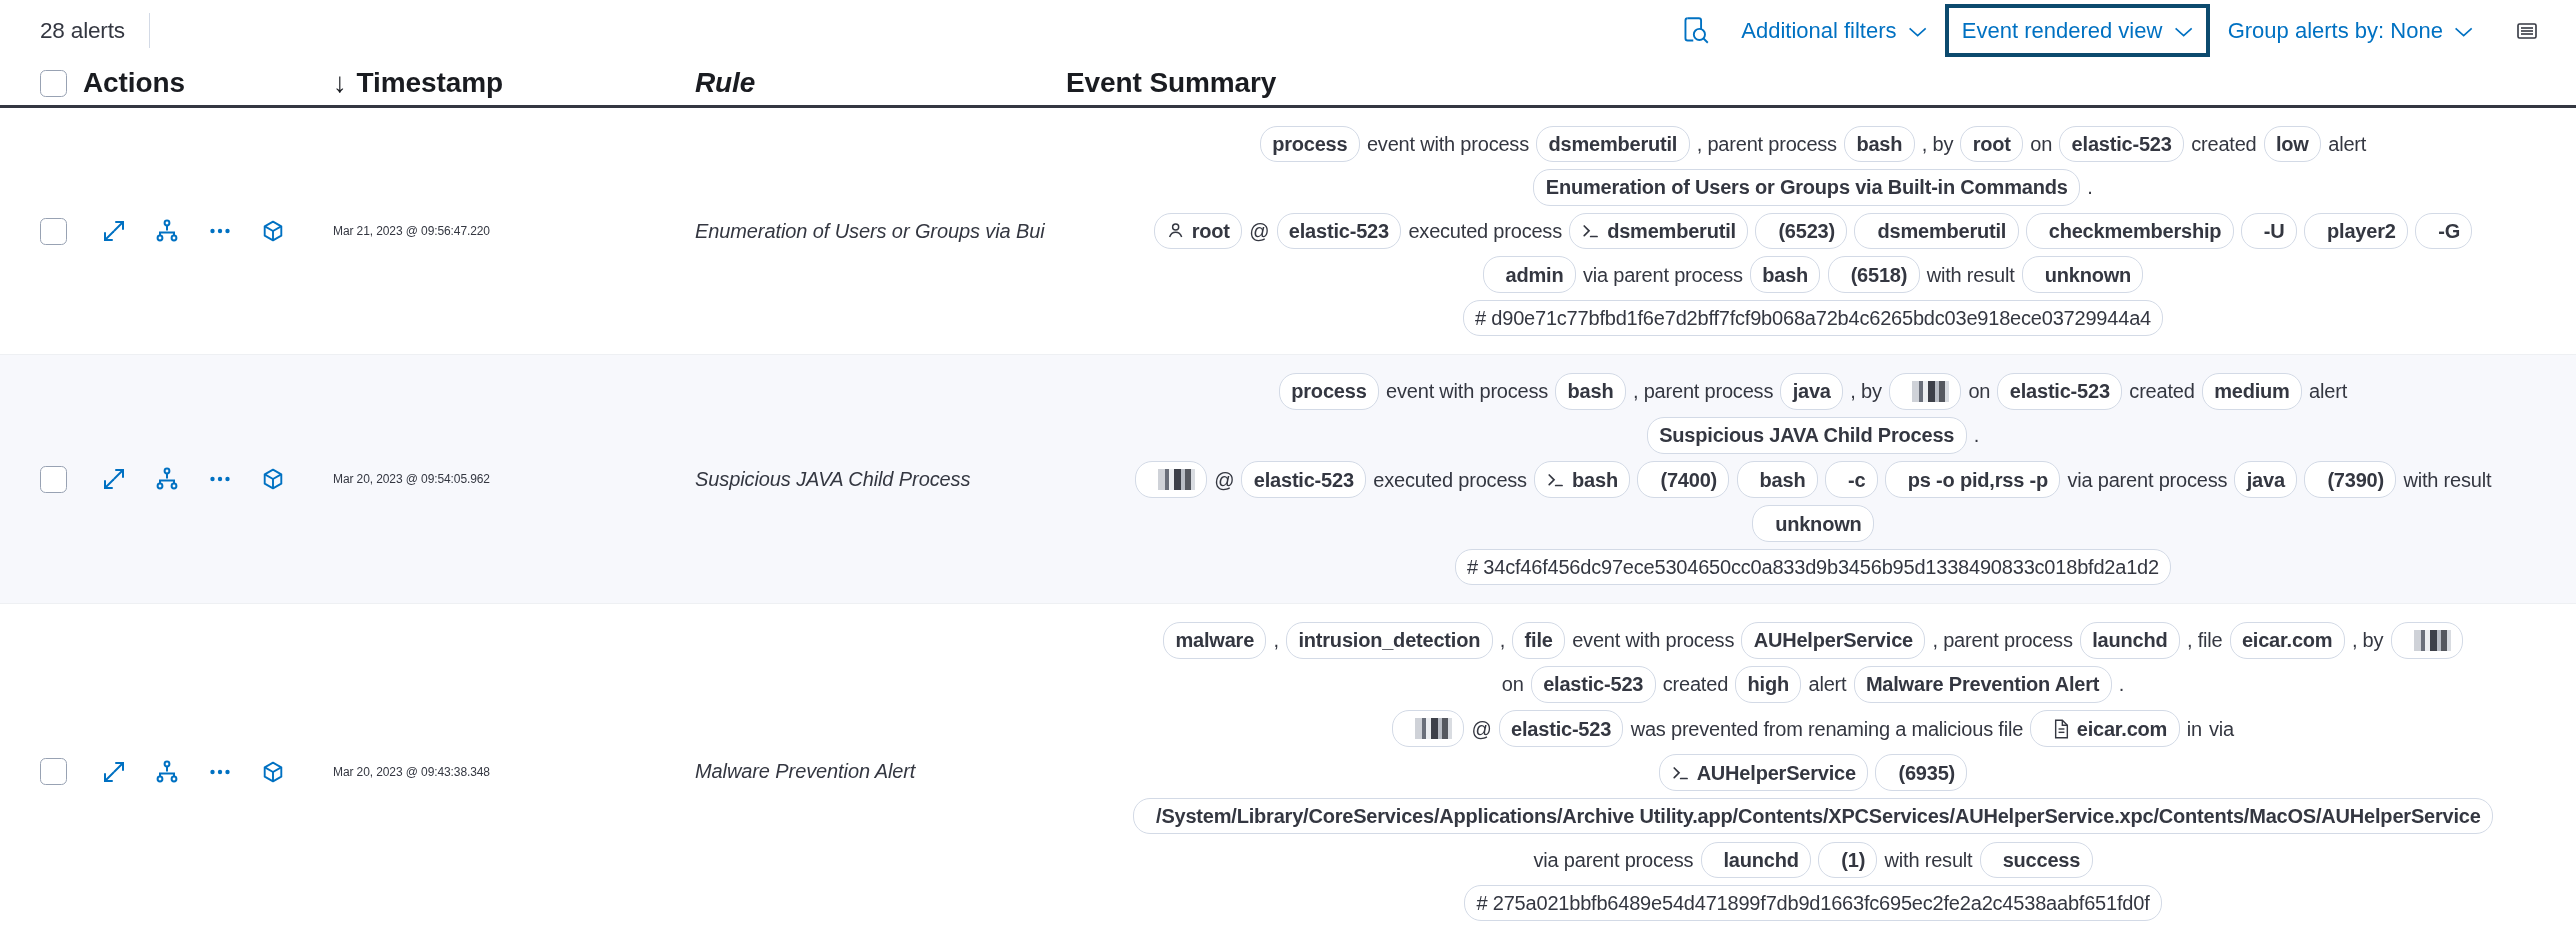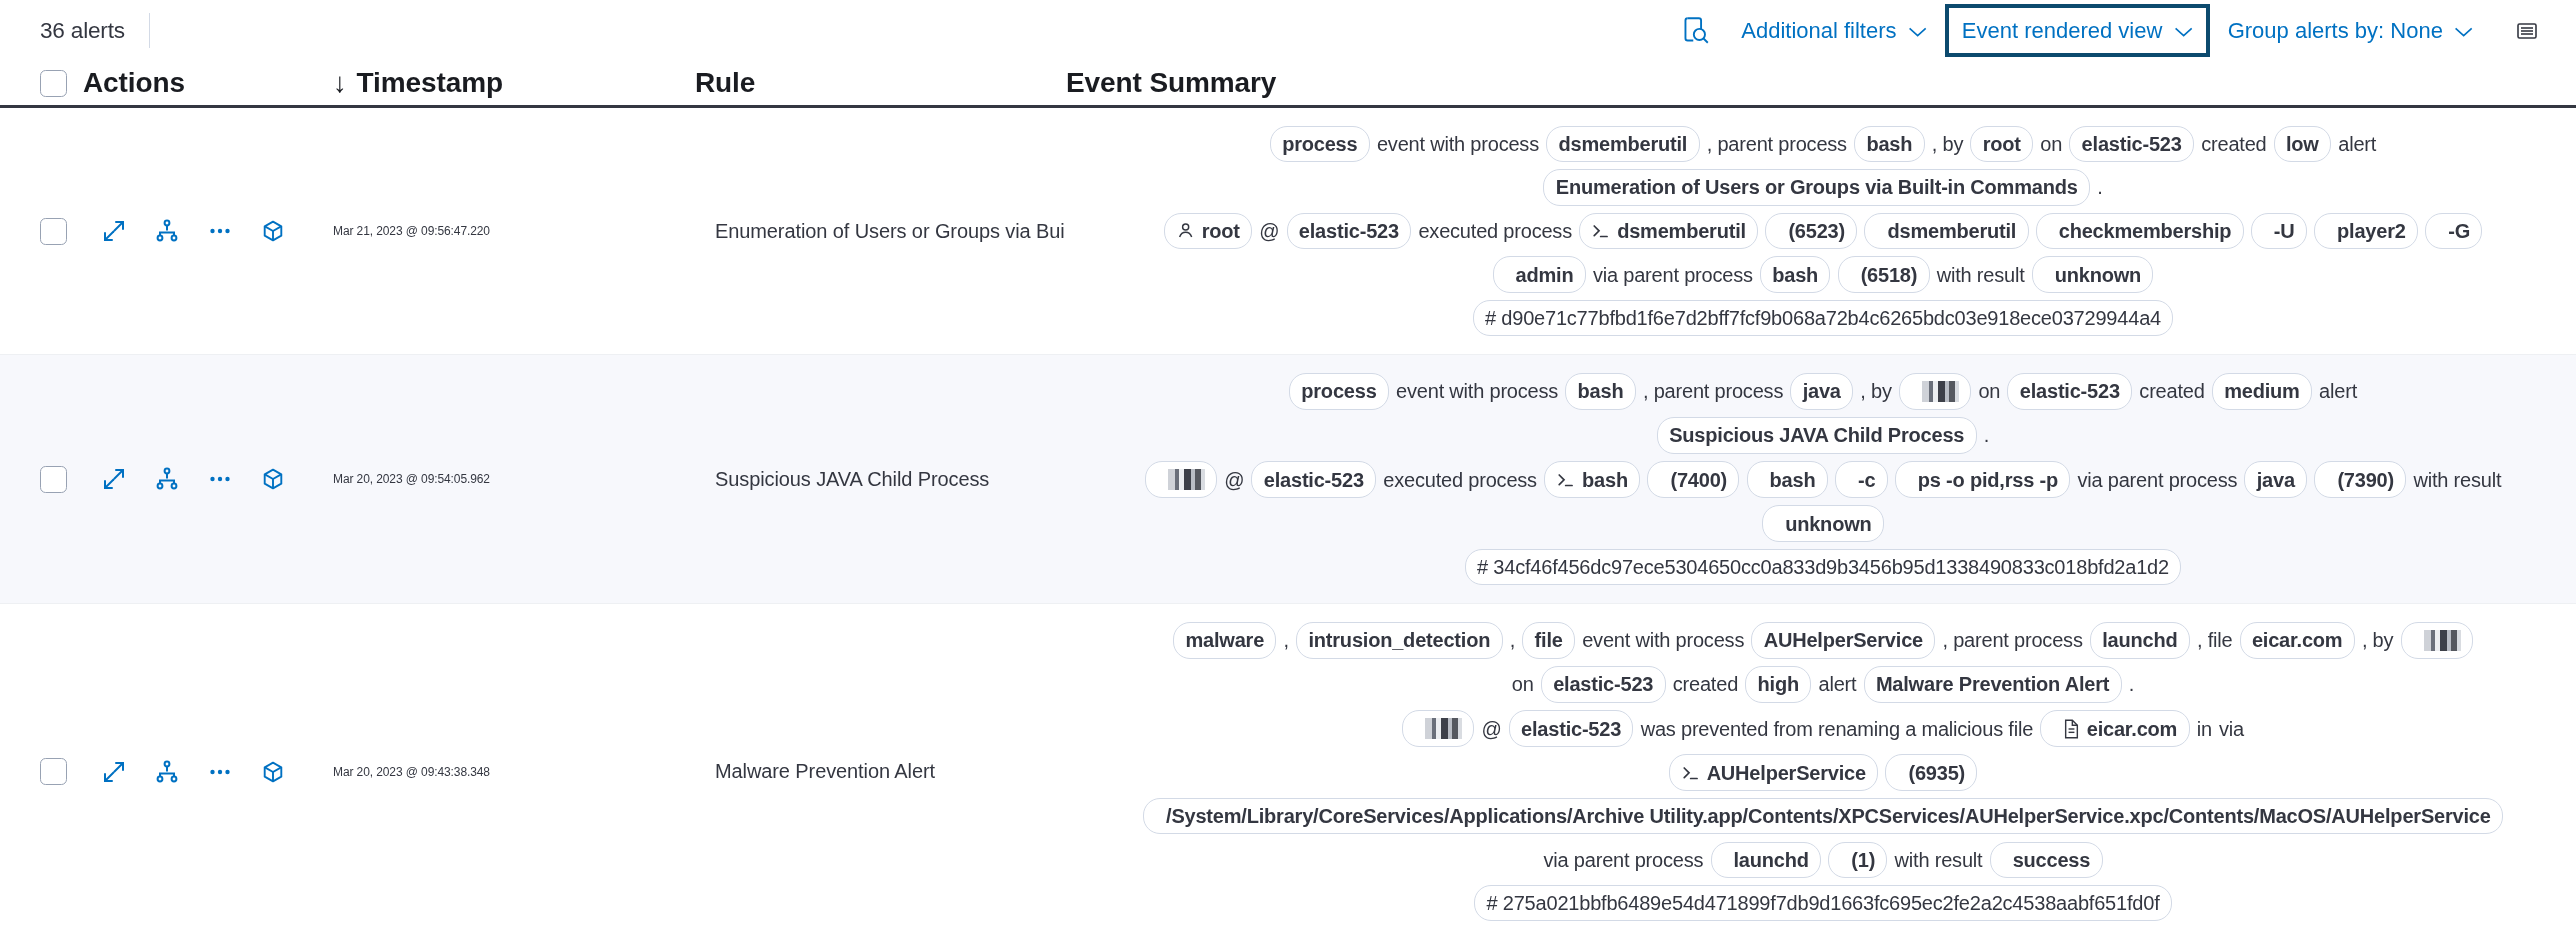--- a/index.html
+++ b/index.html
@@ -77,21 +77,21 @@
   .grid-head {
     display: flex;
     align-items: center;
     height: 47px;
     padding: 0 0 0 40px;
     border-bottom: 3.2px solid #343741;
   }
   .col-check   { width: 43px; flex: 0 0 43px; display:flex; align-items:center; }
   .col-actions { width: 250px; flex: 0 0 250px; }
   .col-time    { width: 362px; flex: 0 0 362px; }
-  .col-rule    { width: 371px; flex: 0 0 371px; }
+  .col-rule    { width: 371px; flex: 0 0 371px; font-style: italic; }
   .col-summary { flex: 1 1 auto; min-width: 0; }
 
   .grid-head .hcell {
     font-size: 28px;
     font-weight: bold;
     color: #1a1c21;
     letter-spacing: -0.1px;
     display: flex;
     align-items: center;
     gap: 9.7px;
@@ -123,21 +123,20 @@
 
   .cell-time {
     font-size: 12px;
     color: #343741;
     letter-spacing: -0.1px;
   }
   .cell-rule {
     font-size: 20px;
     color: #343741;
     letter-spacing: -0.1px;
-    margin-left: 20px;
   }
 
   
   .summary {
     display: flex;
     flex-direction: column;
     align-items: center;
     gap: 7.2px;
     padding: 17.7px 24px 17.7px 8px;
     width: 100%;
@@ -183,21 +182,21 @@
         #3d4049 42% 62%, #b9bdc5 62% 74%, #55585f 74% 88%, #d9dce1 88% 100%);
     vertical-align: middle;
   }
   .redact.wide { width: 121px; }
   .icn { flex: 0 0 auto; display:inline-flex; align-items:center; }
 </style>
 </head>
 <body>
 
 <div class="toolbar">
-  <div class="alerts-count">36 alerts</div>
+  <div class="alerts-count">28 alerts</div>
   <div class="toolbar-sep"></div>
 
   <div class="toolbar-right">
 
     <span class="tb-inspect-icon">
       <svg width="27" height="29" viewBox="0 0 24 26" fill="none" stroke="#0071c2" stroke-width="1.7">
         <path d="M5 2h10a2 2 0 0 1 2 2v8"></path>
         <path d="M5 2a2 2 0 0 0-2 2v16a2 2 0 0 0 2 2h5"></path>
         <circle cx="15.5" cy="16.5" r="5"></circle>
         <line x1="19.2" y1="20.2" x2="23" y2="24"></line>

